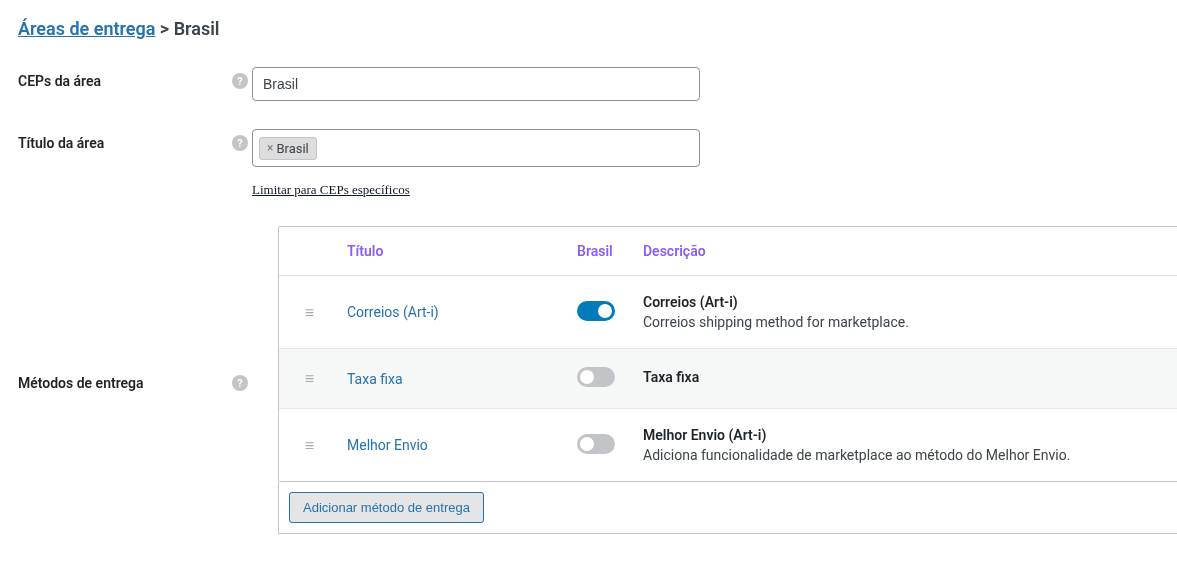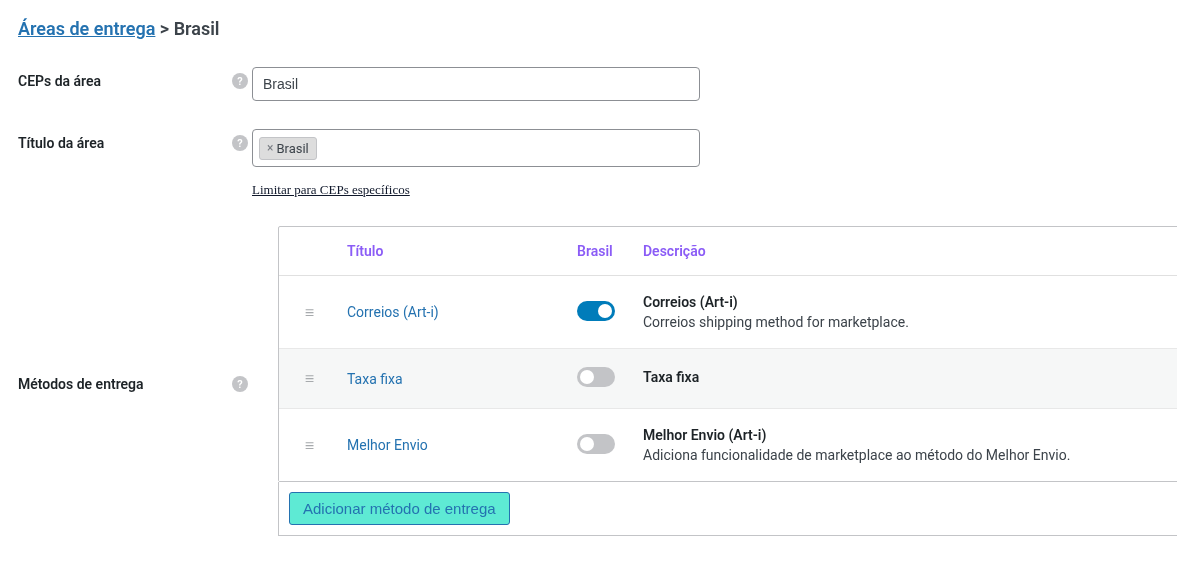--- a/index.html
+++ b/index.html
@@ -151,24 +151,24 @@
   .methods-footer {
     width: 920px;
     border: 1px solid #c3c4c7;
     border-top: 0;
     padding: 10px;
     background: #fff;
   }
   .add-btn {
     border: 1px solid #2472b0;
     color: #2472b0;
-    background: #5eead4;
+    background: #e5e5e5;
     padding: 7px 13px;
     border-radius: 3px;
-    font-size: 15px;
+    font-size: 13px;
     cursor: pointer;
   }
   .methods-label-row { align-items: center; gap: 26px; }
   .col-handle { text-align: center; }
 </style>
 </head>
 <body>
 
 <div class="breadcrumb">
   <a href="#">Áreas de entrega</a><span> &gt; </span><span>Brasil</span>

